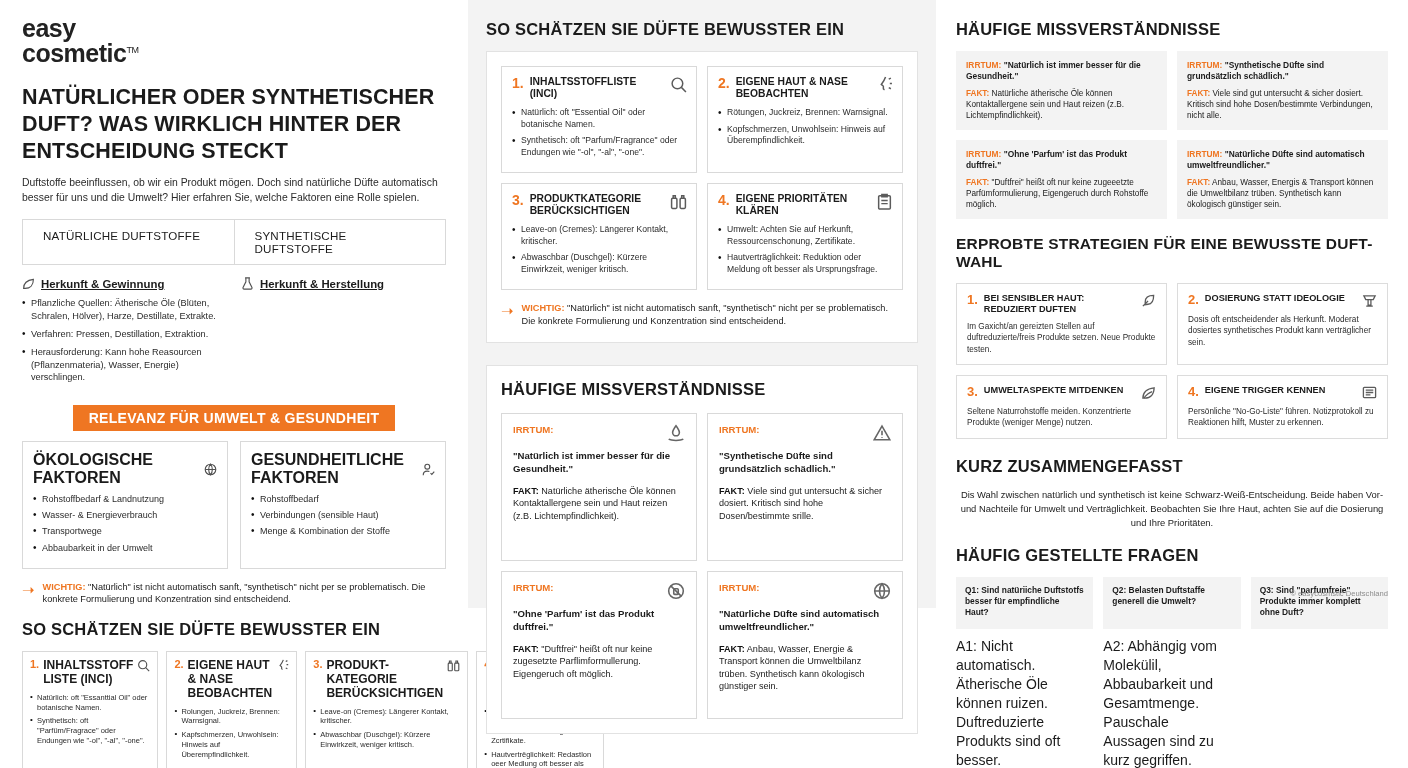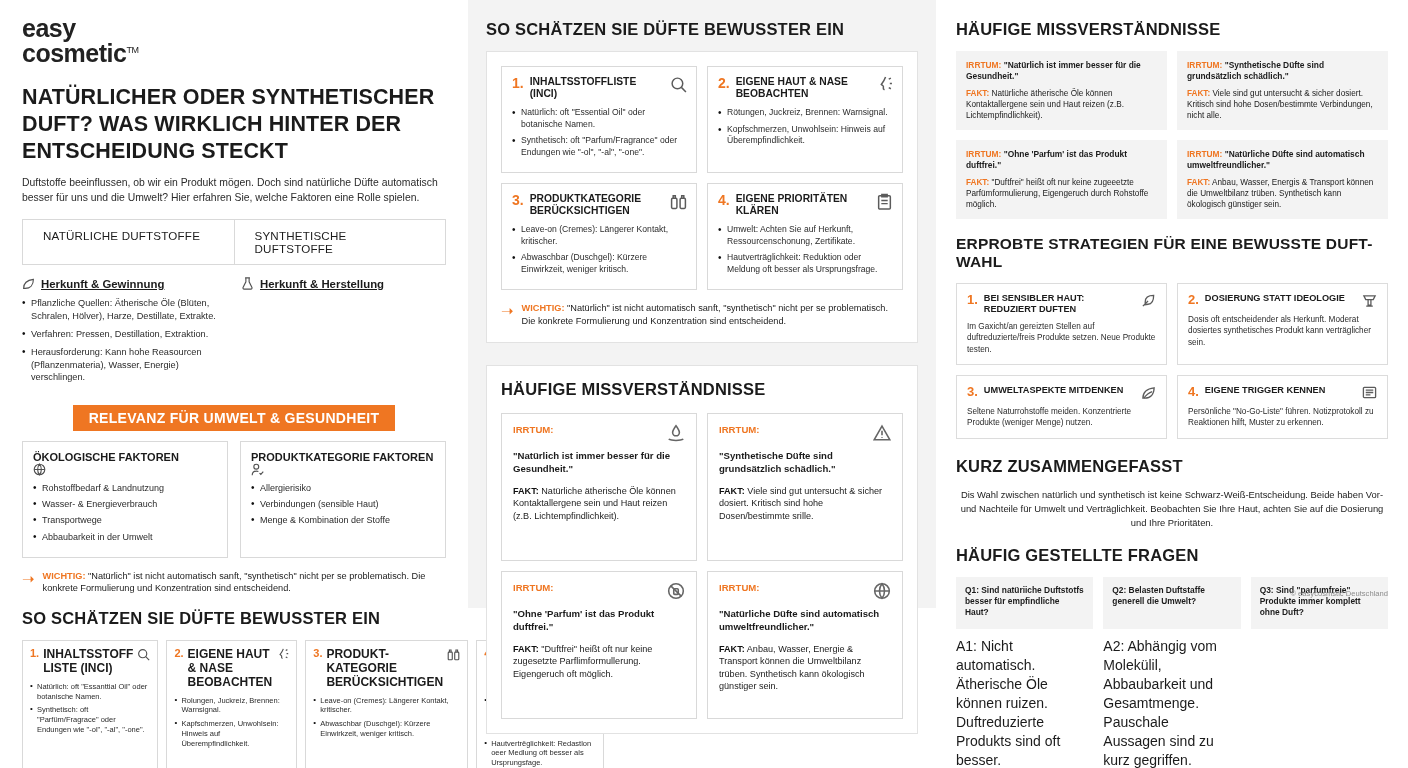--- a/index.html
+++ b/index.html
@@ -47,21 +47,21 @@
   ul.bul li::before { content:"•"; position:absolute; left:0; top:-1px; color:#111; font-size:10px;}
 
   
   .ribbon-wrap { margin:16px 0 10px 0; display:flex; justify-content:center;}
   .ribbon {
     background:#ef7622; color:#fff; font-size:14px; font-weight:bold;
     padding:5px 16px; letter-spacing:0.3px;
   }
   .boxes2 { display:flex; gap:12px; }
   .fbox { flex:1; border:1px solid #d9d9d9; padding:9px 10px 10px 10px; }
-  .fbox .fhead { display:flex; align-items:flex-start; justify-content:space-between; font-size:11px; font-weight:bold; margin-bottom:6px;flex-direction:column;}
+  .fbox .fhead { display:flex; align-items:center; justify-content:space-between; font-size:16px; font-weight:bold; margin-bottom:6px;}
   .fbox ul.bul li { font-size:9px; margin-bottom:4px;}
 
   .note { display:flex; gap:8px; align-items:flex-start; margin:12px 0 14px 0; }
   .note .arrow { color:#ef7622; font-size:15px; line-height:1; margin-top:1px;}
   .note .txt { font-size:9.2px; line-height:1.4; }
   .note .txt b { color:#ef7622; }
 
   h2.sect {
     text-align:left; font-size:16.5px; font-weight:bold; letter-spacing:0.2px;
     margin:4px 0 12px 0;
@@ -186,28 +186,28 @@
         </div>
         <ul class="bul">
           <li>Rohstoffbedarf &amp; Landnutzung</li>
           <li>Wasser- &amp; Energieverbrauch</li>
           <li>Transportwege</li>
           <li>Abbaubarkeit in der Umwelt</li>
         </ul>
       </div>
       <div class="fbox">
         <div class="fhead">
-          <span>PRODUKTKATEGORIE FAKTOREN</span>
+          <span>GESUNDHEITLICHE FAKTOREN</span>
           <svg class="c4icon" viewBox="0 0 16 16">
               <circle class="icon-stroke" cx="6.5" cy="4.5" r="3"></circle>
               <path class="icon-stroke" d="M1.5 15c0-3 2.2-5 5-5 1 0 1.9.2 2.6.6M10.5 12.5l1.6 1.6 3-3.4"></path>
             </svg>
         </div>
         <ul class="bul">
-          <li>Allergierisiko</li>
+          <li>Rohstoffbedarf</li>
           <li>Verbindungen (sensible Haut)</li>
           <li>Menge &amp; Kombination der Stoffe</li>
         </ul>
       </div>
     </div>
 
     <div class="note">
       <span class="arrow">➝</span>
       <div class="txt">
         <b>WICHTIG:</b>

